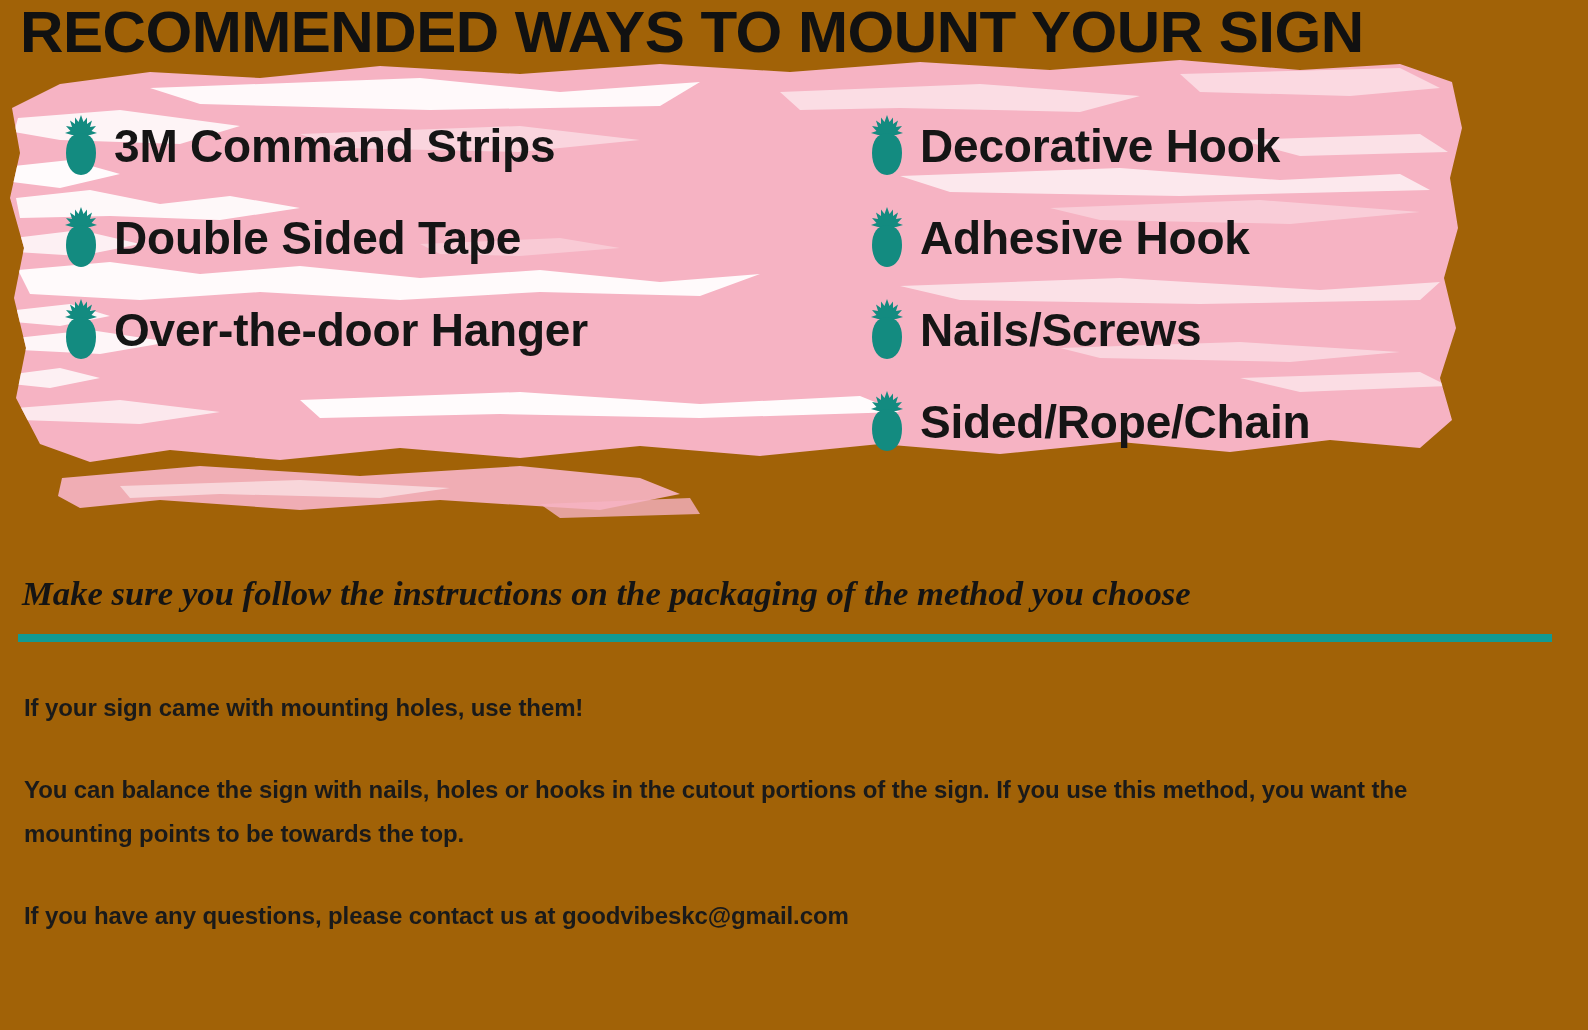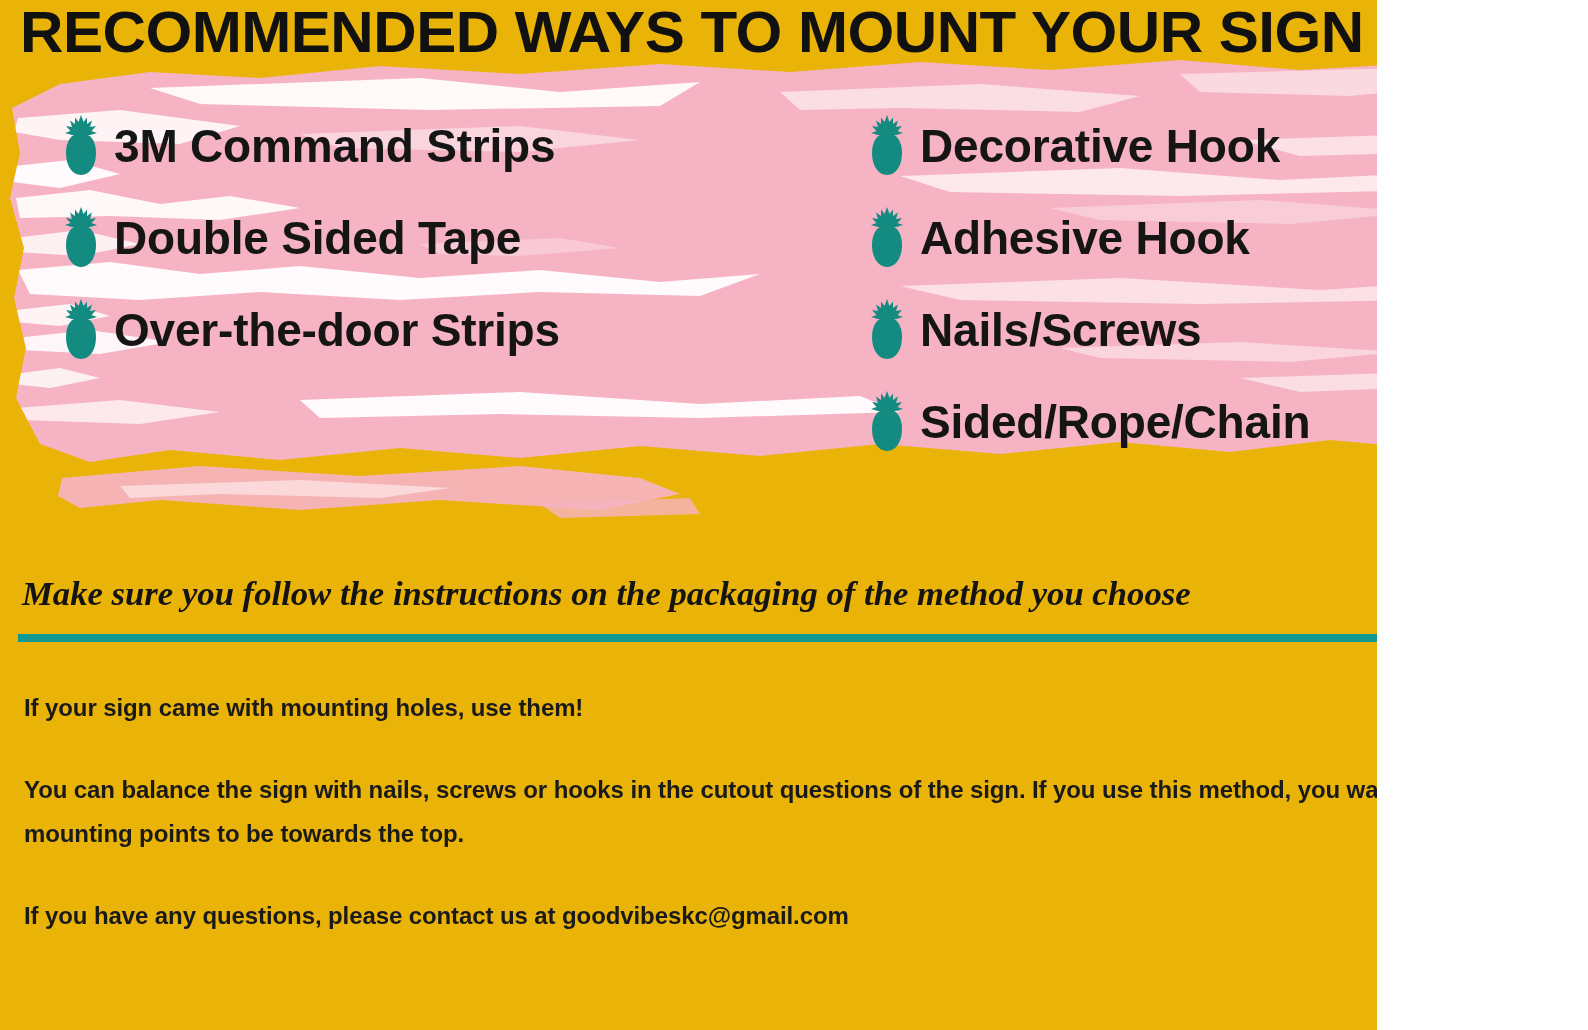--- a/index.html
+++ b/index.html
@@ -8,23 +8,23 @@
     padding: 0;
     background: #ffffff;
   }
   body {
     font-family: "Liberation Sans", sans-serif;
     -webkit-font-smoothing: antialiased;
   }
 
   .poster {
     position: relative;
-    width: 1377px;
+    width: 1588px;
     height: 1030px;
-    background: #eab308;
+    background: #a16207;
     overflow: hidden;
   }
 
   
   .title {
     position: absolute;
     left: 20px;
     top: 2px;
     width: 1548px;
     height: 62px;
@@ -239,21 +239,21 @@
 
       <div class="item">
         <span class="pineapple">
           <svg viewBox="0 0 38 62" xmlns="http://www.w3.org/2000/svg">
             <g fill="#138b80">
               <path d="M19,0 L21.5,7 L25,2.5 L25,9 L30,5.5 L28,12 L34,11 L29.5,16 L35,18 L28,20 L19,20 L10,20 L3,18 L8.5,16 L4,11 L10,12 L8,5.5 L13,9 L13,2.5 L16.5,7 Z"></path>
               <path d="M19,18 C28.5,18 34,26 34,38 C34,51 27.5,60 19,60 C10.5,60 4,51 4,38 C4,26 9.5,18 19,18 Z"></path>
             </g>
           </svg>
         </span>
-        <span class="item-label">Over-the-door Strips</span>
+        <span class="item-label">Over-the-door Hanger</span>
       </div>
 
 
     </div>
 
     <div class="col col-right">
 
       <div class="item">
         <span class="pineapple">
           <svg viewBox="0 0 38 62" xmlns="http://www.w3.org/2000/svg">
@@ -304,17 +304,17 @@
 
     </div>
   </div>
 
   <div class="note">Make sure you follow the instructions on the packaging of the method you choose</div>
 
   <div class="rule"></div>
 
   <div class="body-copy">
     <p class="para para-1">If your sign came with mounting holes, use them!</p>
-    <p class="para para-2">You can balance the sign with nails, screws or hooks in the cutout questions of the sign. If you use this method, you want the mounting points to be towards the top.</p>
+    <p class="para para-2">You can balance the sign with nails, holes or hooks in the cutout portions of the sign. If you use this method, you want the mounting points to be towards the top.</p>
     <p class="para para-3">If you have any questions, please contact us at goodvibeskc@gmail.com</p>
   </div>
 
 </div>
 
 </body></html>

